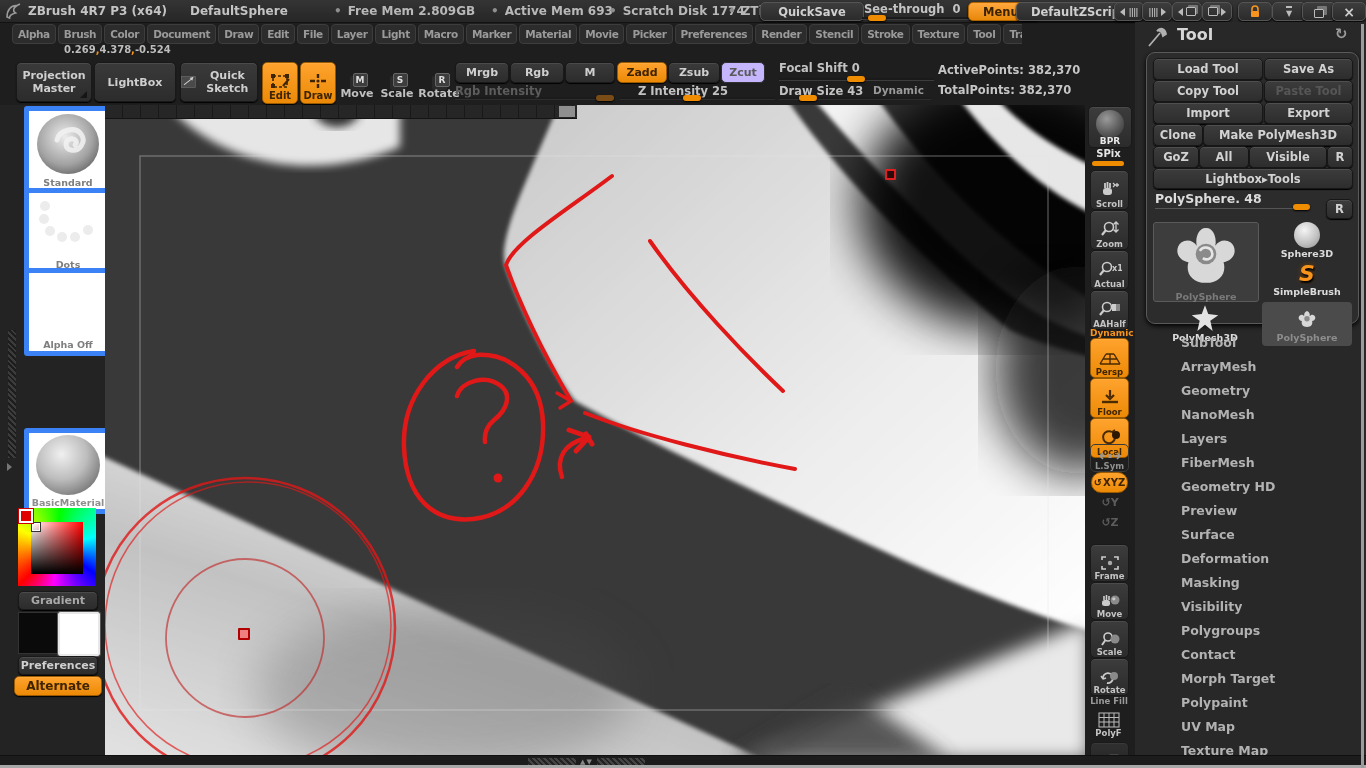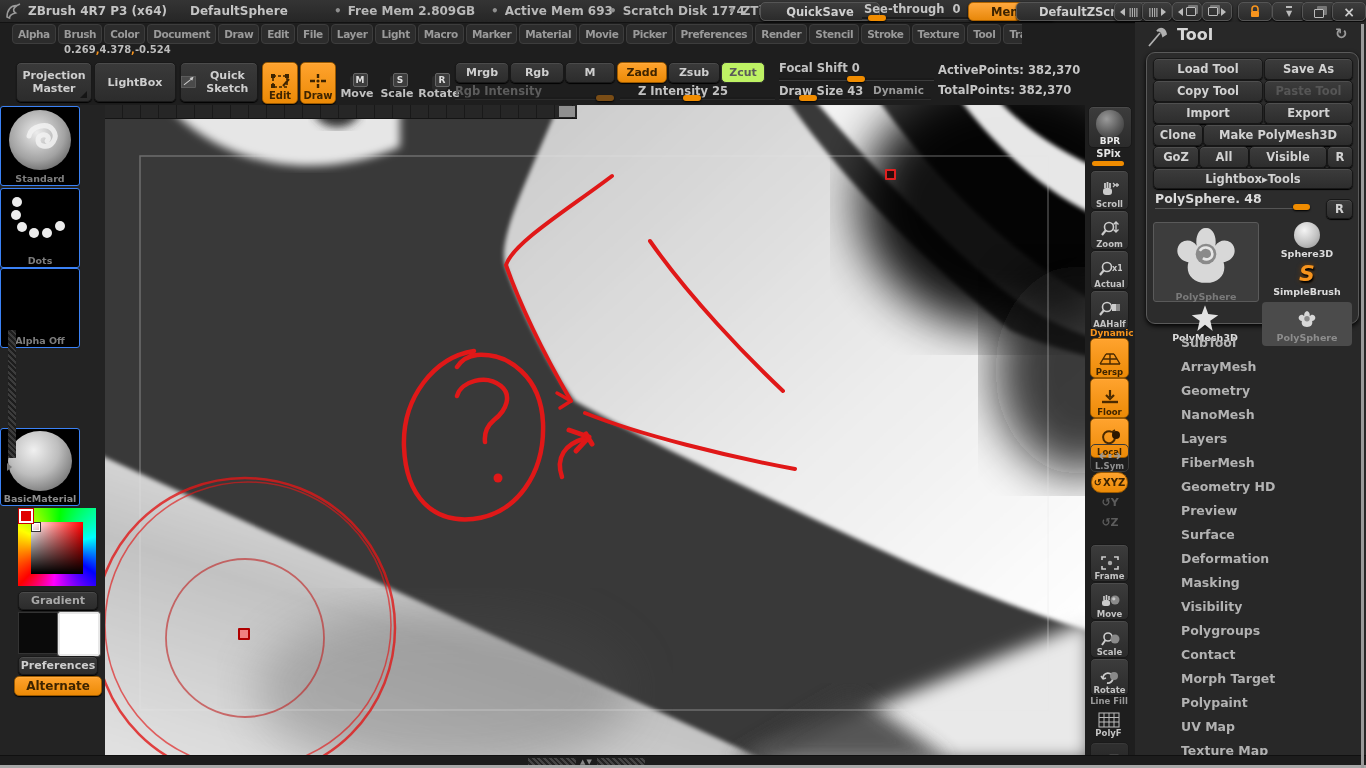--- a/index.html
+++ b/index.html
@@ -5,49 +5,49 @@
   html,body{margin:0;padding:0;background:#111;}
   #app{position:relative;width:1366px;height:768px;background:#1e1e1e;overflow:hidden;
        font-family:"DejaVu Sans","Liberation Sans",sans-serif;font-weight:bold;color:#c8c8c8;
        -webkit-font-smoothing:antialiased;}
   .abs{position:absolute;}
   
   #titlebar{left:0;top:0;width:1366px;height:22px;background:linear-gradient(#343434,#262626);
             border-bottom:1px solid #121212;display:flex;align-items:center;font-size:12px;color:#c4c4c4;}
   .tstat{color:#b8b8b8;margin-left:16px;white-space:nowrap;}
   .bullet{color:#8f8f8f;margin-right:6px;}
-  .tbtn{height:17px;display:inline-flex;align-items:center;justify-content:center;padding:0 22px;
+  .tbtn{height:17px;display:inline-flex;align-items:center;justify-content:center;padding:0 14px;
         background:linear-gradient(#3d3d3d,#2b2b2b);border:1px solid #555;border-radius:5px;
         color:#cfcfcf;font-size:11.5px;box-shadow:0 1px 2px #000;}
   .orangebtn{background:linear-gradient(#ffa83e,#e8880a)!important;color:#3c2300!important;border-color:#b06400!important;}
   .iconbtn{padding:0 5px;min-width:18px;font-size:9px;color:#bbb;}
   .winbox{display:inline-block;width:8px;height:7px;border:1.5px solid #bbb;border-radius:1px;}
   .tri{display:inline-block;width:0;height:0;}
   .tri-l{border-top:4px solid transparent;border-bottom:4px solid transparent;border-right:5px solid #bbb;}
   .tri-r{border-top:4px solid transparent;border-bottom:4px solid transparent;border-left:5px solid #bbb;}
   
   #menubar{left:12px;top:24px;width:1010px;height:20px;display:flex;gap:2px;overflow:hidden;}
   .mbtn{height:18px;display:flex;align-items:center;padding:0 5px;border-radius:4px;background:#2c2c2c;
         border:1px solid #3d3d3d;color:#9a9a9a;font-size:10.5px;letter-spacing:-0.4px;white-space:nowrap;}
   
   .btn{display:flex;align-items:center;justify-content:center;background:linear-gradient(#3a3a3a,#2c2c2c);
        border:1px solid #191919;box-shadow:inset 0 1px 0 rgba(255,255,255,.09),0 1px 1px #000;
        border-radius:5px;color:#cfcfcf;font-size:11px;text-align:center;}
   .btn.on{background:linear-gradient(#ffa32e,#ec8a06);color:#3e2400;border-color:#9c5a00;}
-  .btn.dis{color:#5a5a5a;background:#bef264;border-color:#303030;box-shadow:none;}
+  .btn.dis{color:#5a5a5a;background:#c4b5fd;border-color:#303030;box-shadow:none;}
   .sliderline{position:absolute;height:2px;background:#1a1a1a;box-shadow:0 1px 0 #3c3c3c;}
   .handle{position:absolute;width:18px;height:6px;border-radius:3px;background:#f08c00;box-shadow:0 1px 2px #000;}
   .handle.dim{background:#7a4d16;}
   .lbl{position:absolute;font-size:11.5px;color:#c2c2c2;white-space:nowrap;}
   .lbl.dim{color:#5c5c5c;}
   .keybadge{display:inline-block;width:13px;height:12px;background:#3d3d3d;border:1px solid #666;border-radius:2px;
             color:#ddd;font-size:9px;line-height:12px;text-align:center;margin-left:6px;box-shadow:-3px 3px 0 #2a2a2a;}
   
   #lefttray{left:0;top:105px;width:105px;height:650px;background:#232323;}
-  .thumb{position:absolute;left:0;width:78px;background:#000000;border:1px solid #3b82f6;border-radius:3px;overflow:hidden;}
+  .thumb{position:absolute;left:24px;width:78px;background:#ffffff;border:5px solid #3b82f6;border-radius:3px;overflow:hidden;}
   .thumb .tlabel{position:absolute;left:0;right:0;bottom:1px;text-align:center;font-size:9.5px;color:#7e7e7e;}
   
   .rsbtn{position:absolute;left:1090px;width:37px;background:linear-gradient(#3c3c3c,#2b2b2b);
          border:1px solid #191919;border-radius:5px;box-shadow:inset 0 1px 0 rgba(255,255,255,.08);
          display:flex;flex-direction:column;align-items:center;justify-content:flex-end;color:#c4c4c4;font-size:8.5px;}
   .rsbtn.on{background:linear-gradient(#ffa32e,#ec8a06);color:#3e2400;border-color:#9c5a00;}
   .rsbtn svg{display:block;}
   
   #toolpanel{left:1135px;top:22px;width:231px;height:746px;background:#282828;}
   .pbtn{position:absolute;display:flex;align-items:center;justify-content:center;

